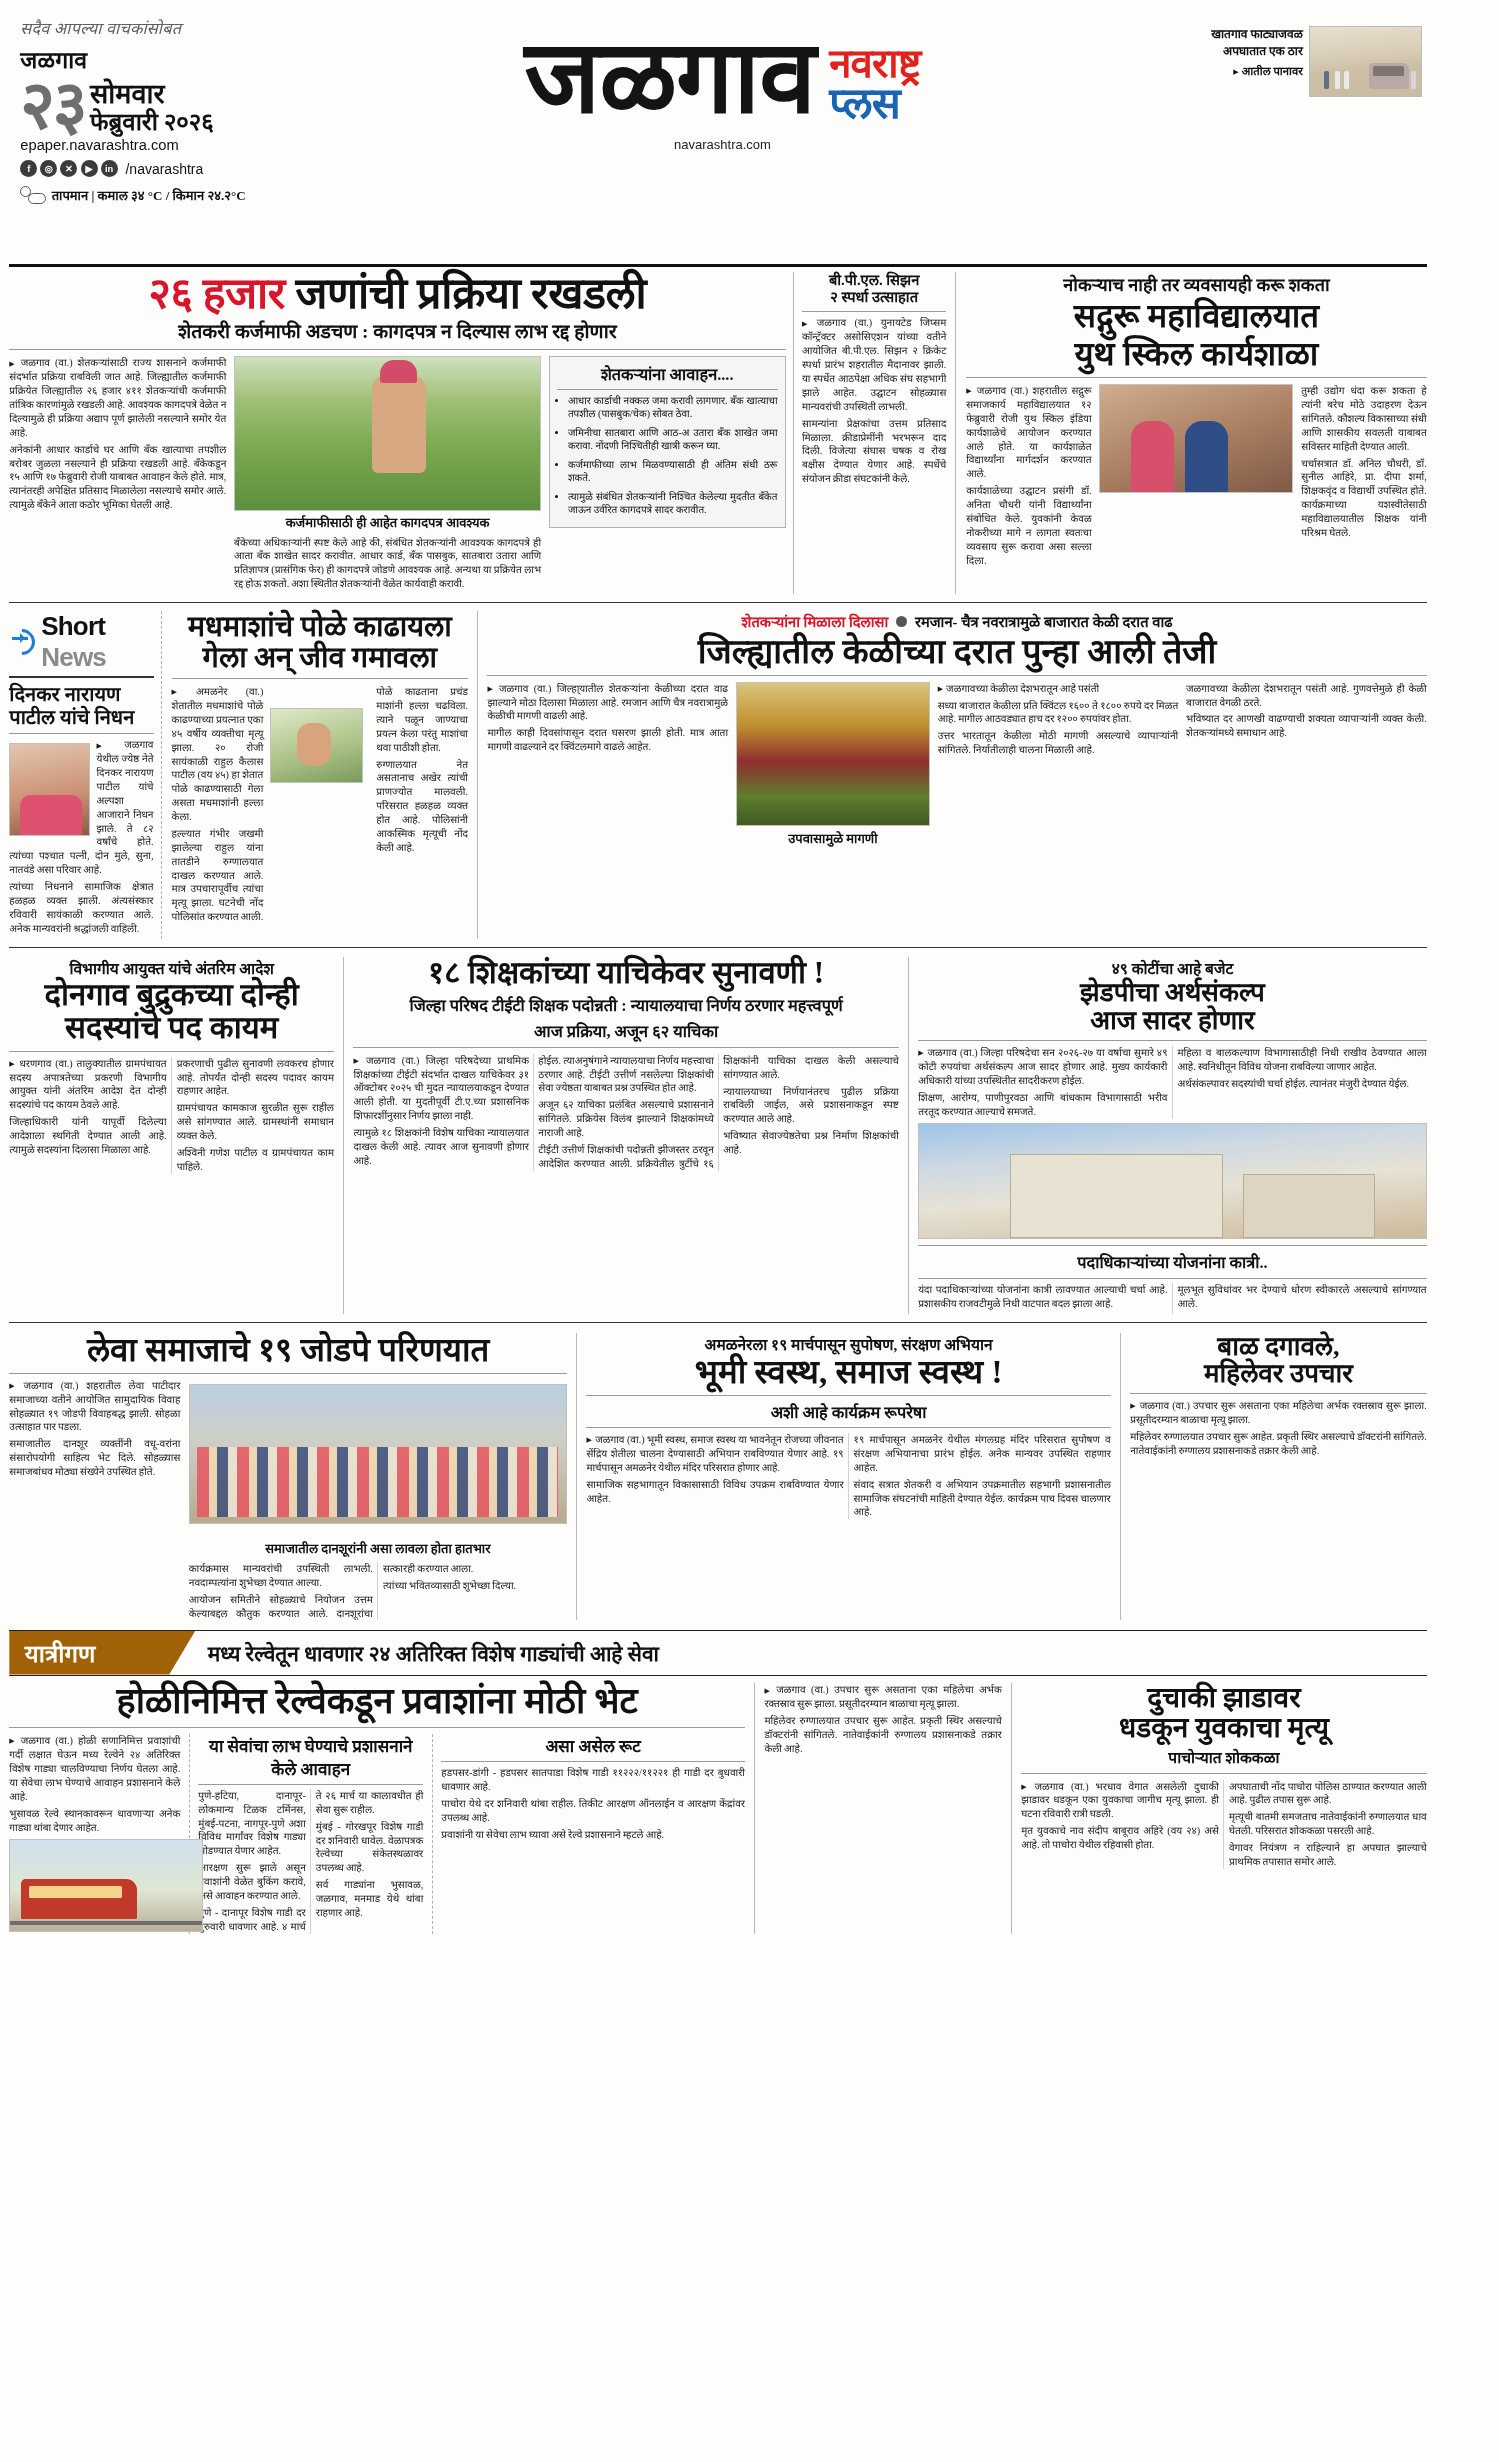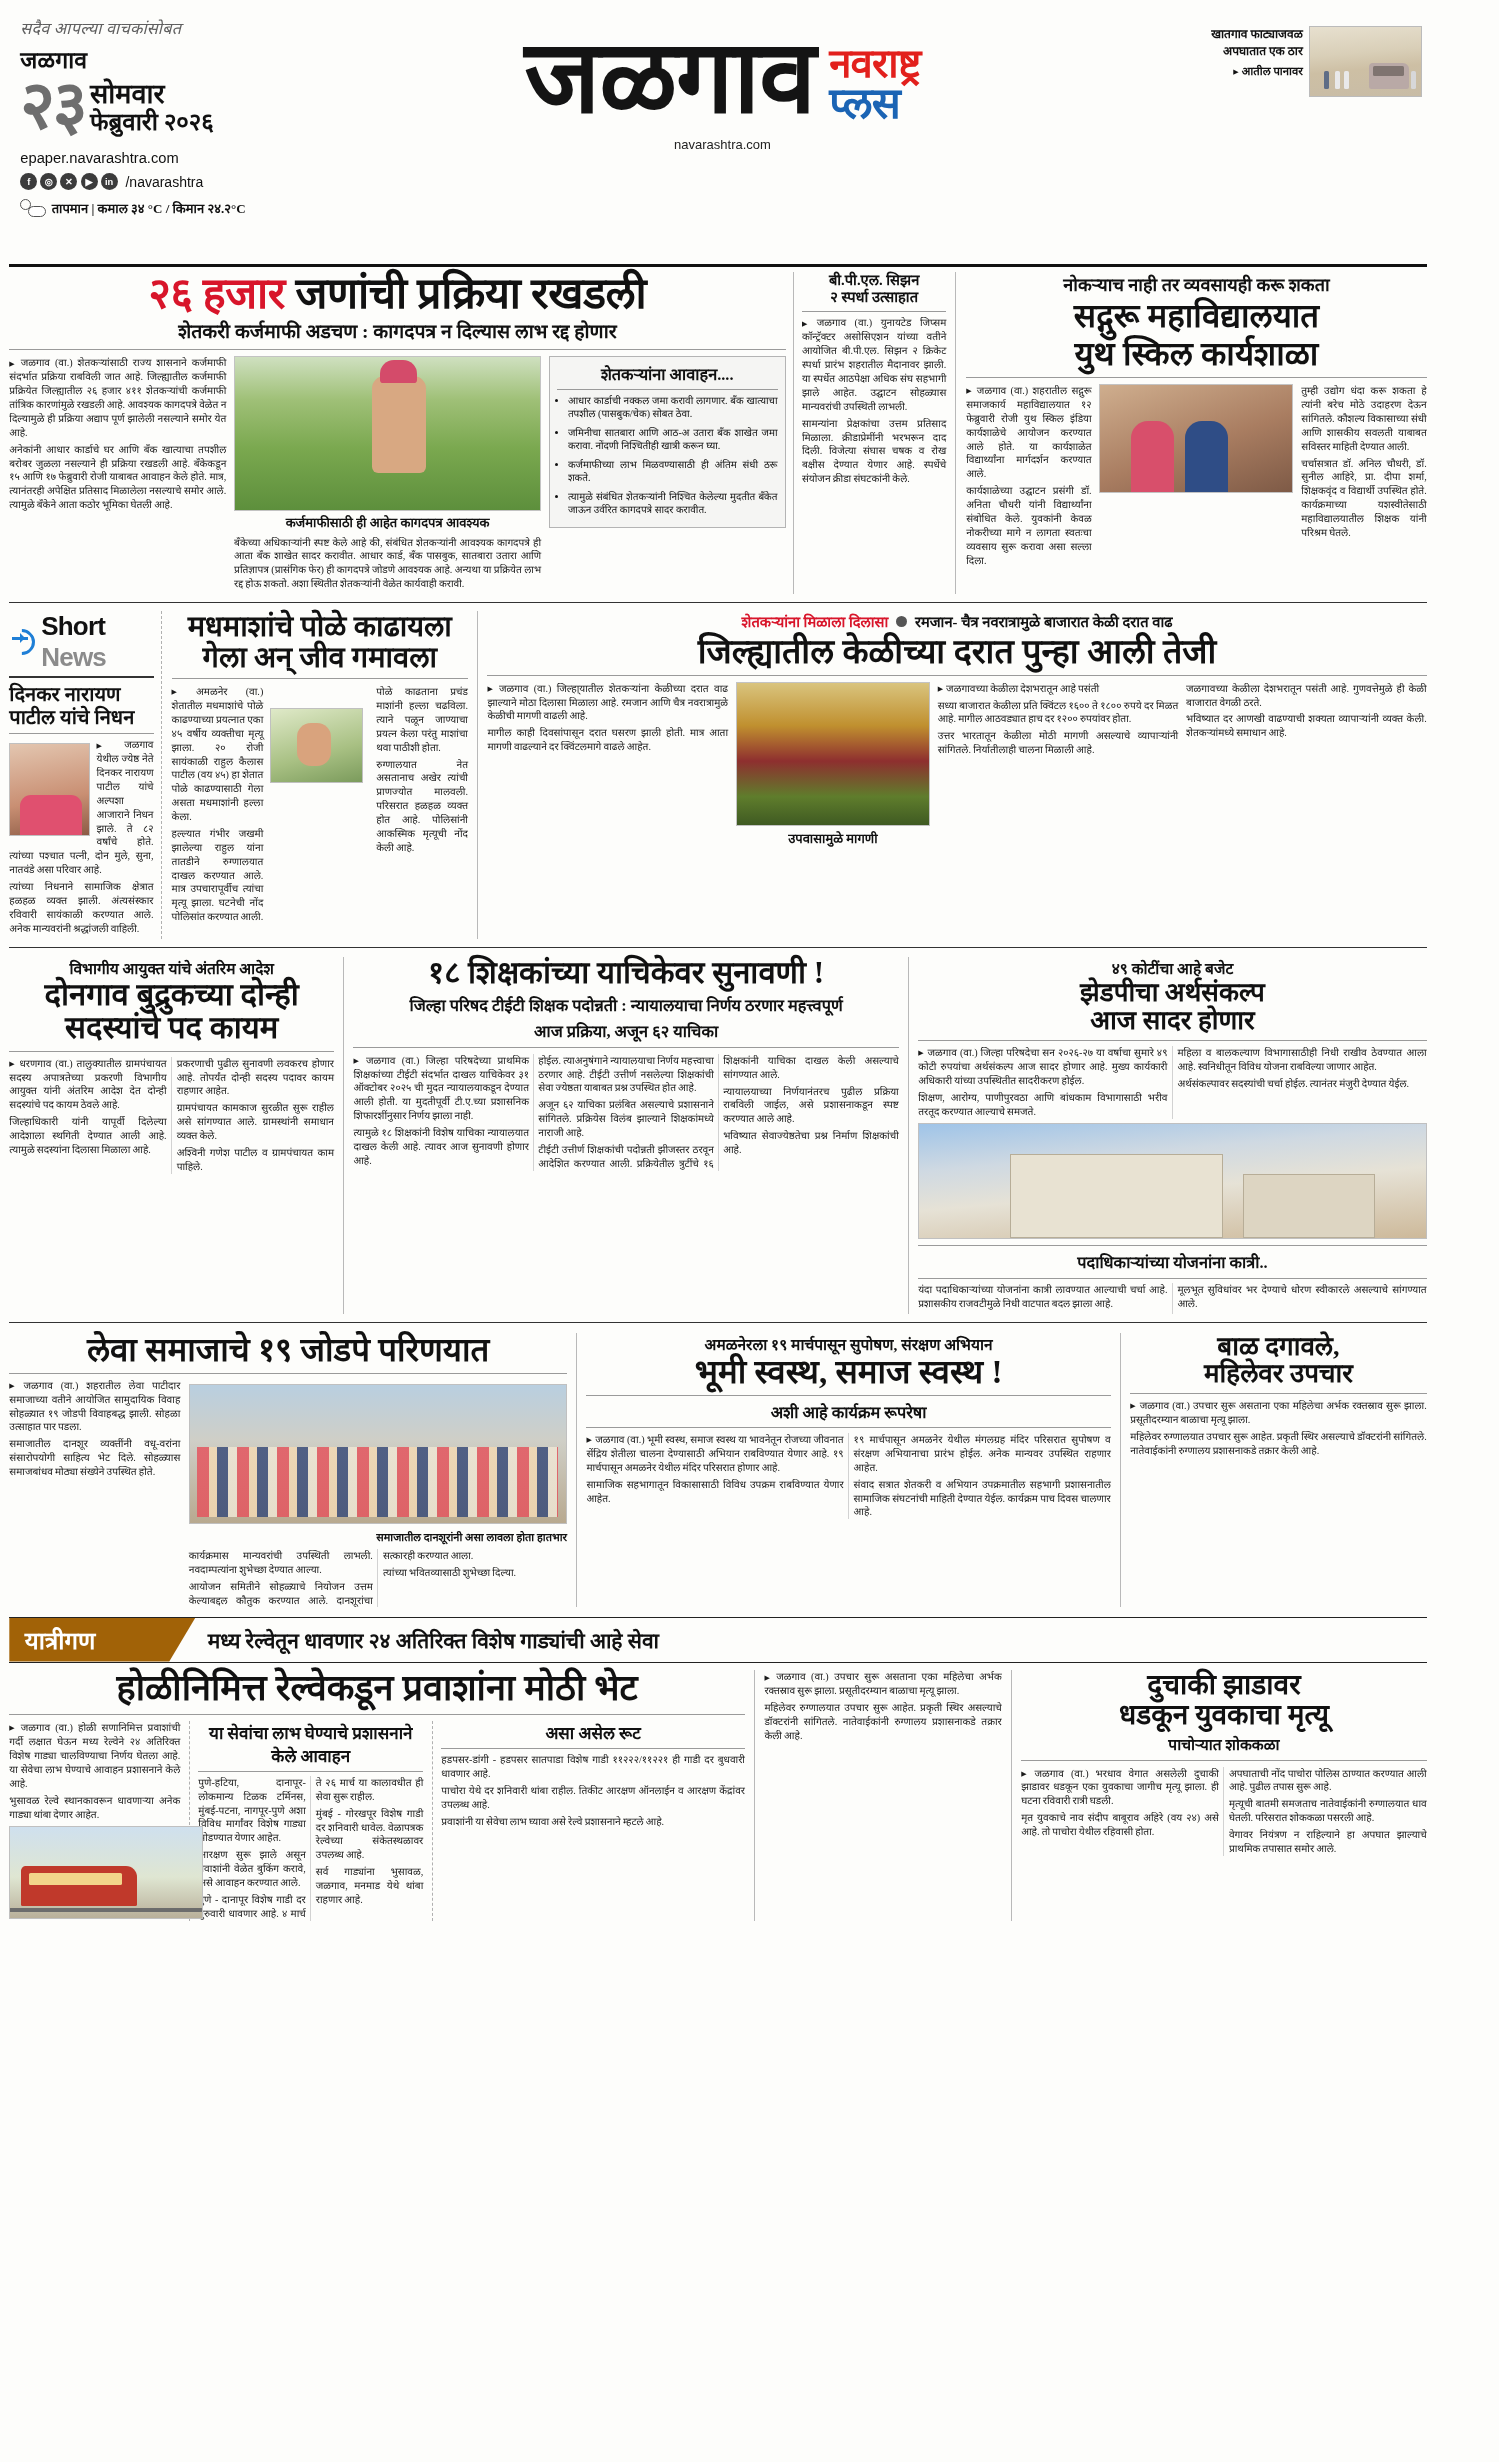--- a/index.html
+++ b/index.html
@@ -33,21 +33,21 @@
   
   .masthead { display:flex; align-items:flex-start; height:256px; position:relative; }
   .mh-left { width:273px; padding:9.3px 7.8px 0 11px; }
   .mh-tag { font-size:16.3px; color:#5f5f5f; font-style:italic; letter-spacing:0.2px; }
   .mh-city { font-size:23px; font-weight:bold; margin-top:3.9px; letter-spacing:0.2px; }
   .mh-daterow { display:flex; align-items:flex-start; margin-top:1.6px; }
   .mh-daynum { font-size:67px; font-weight:bold; color:#6e6e6e; line-height:.86; letter-spacing:-2.3px; }
   .mh-dayblock { margin-left:4.7px; padding-top:4.7px; }
   .mh-dayname { font-size:27px; font-weight:bold; line-height:1; }
   .mh-datefull{ font-size:24px; font-weight:bold; line-height:1.05; margin-top:1.6px; }
-  .mh-url { font-size:14.7px; margin-top:15px; font-family:"Liberation Sans",sans-serif; }
+  .mh-url { font-size:14.7px; margin-top:2px; font-family:"Liberation Sans",sans-serif; }
   .mh-social { display:flex; align-items:center; gap:3.1px; margin-top:7px; }
   .sic { width:17px; height:17px; border-radius:50%; background:#3b3b3b; color:#fff;
          font-size:9.3px; display:flex; align-items:center; justify-content:center;
          font-family:"Liberation Sans",sans-serif; font-weight:bold; }
   .mh-handle { font-size:14px; margin-left:4.7px; font-family:"Liberation Sans",sans-serif; }
   .mh-weather { display:flex; align-items:center; gap:5.4px; margin-top:7.8px; font-size:13px; font-weight:bold; }
   .wx-ico { width:26px; height:20px; position:relative; }
   .wx-ico .sun { position:absolute; left:0; top:1.6px; width:11px; height:11px; border-radius:50%;
                  border:1.6px solid #555; }
   .wx-ico .cloud { position:absolute; right:0; bottom:0.8px; width:18.6px; height:11px;
@@ -158,21 +158,21 @@
   
   .low { display:flex; margin-top:9.3px; }
   .low-a { width:567px; padding-right:9.3px; }
   .low-b { width:543px; padding:0 9.3px; }
   .low-c { flex:1; padding-left:9.3px; }
   .low-h { font-size:33px; font-weight:bold; text-align:center; line-height:1.05;}
   .grp-photo { width:100%; height:140px; border:0.8px solid #c0c0c0; margin-top:5.4px; position:relative; overflow:hidden;
     background:linear-gradient(180deg,#b9cfe0 0%,#cfcfc7 40%,#b8a98f 100%); }
   .grp-photo .row1 { position:absolute; left:2%; right:2%; bottom:6.2px; height:70px;
      background:repeating-linear-gradient(90deg,#e4565f 0 12.4px,#f2d9b4 12.4px 20px,#3b4d7a 20px 31px,#efe6d4 31px 40px); opacity:.85;}
-  .grp-cap { font-size:11px; font-weight:bold; text-align:right; margin-top:5px;}
+  .grp-cap { font-size:13px; font-weight:bold; text-align:center; margin-top:15px;}
 
   
   .ybar { display:flex; align-items:stretch; margin-top:9.3px; border-top:1.6px solid #222; border-bottom:1.6px solid #222; }
   .ytag { background:#a16207; color:#fff; font-size:24px; font-weight:bold; padding:5.4px 20px 5.4px 15.5px;
           clip-path:polygon(0 0, 100% 0, 86% 100%, 0% 100%); min-width:186px; display:flex; align-items:center; }
   .ybar-txt { flex:1; display:flex; align-items:center; font-size:21px; font-weight:bold; padding-left:12.4px;}
 
   .bot { display:flex; margin-top:7.8px; }
   .bot-a { width:745px; padding-right:9.3px; }
   .bot-b { width:256px; padding:0 9.3px; }

